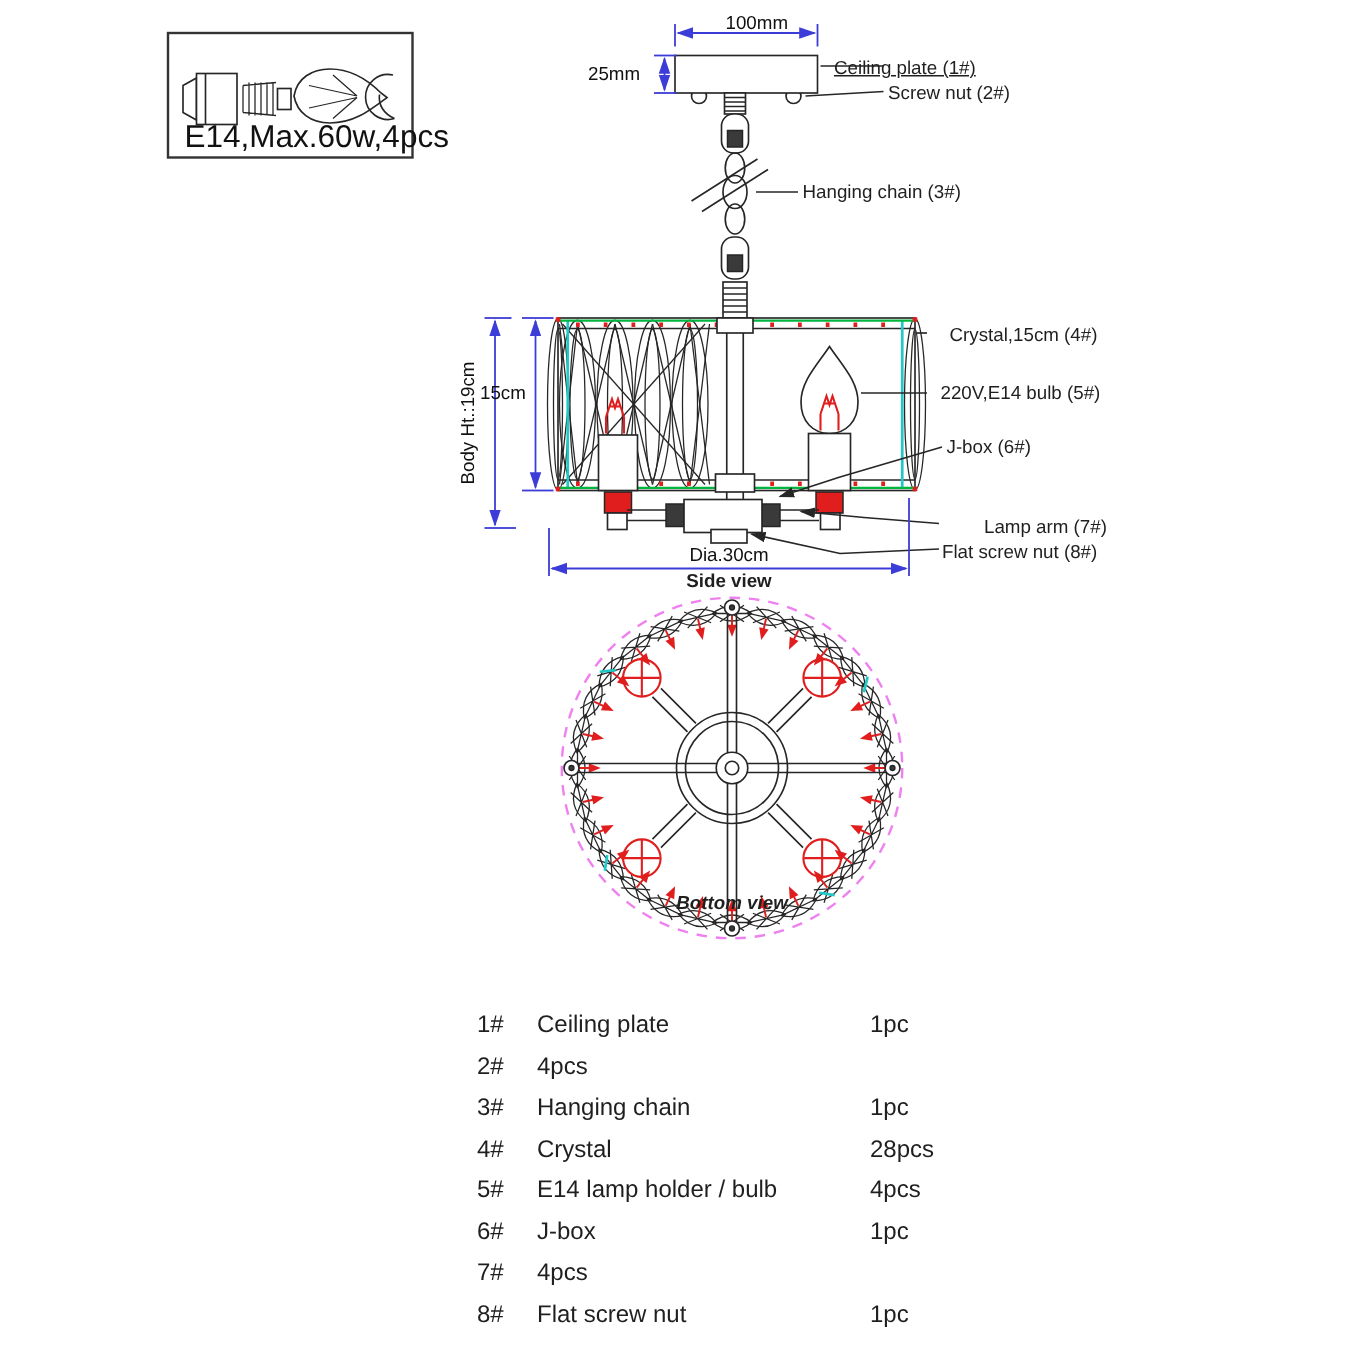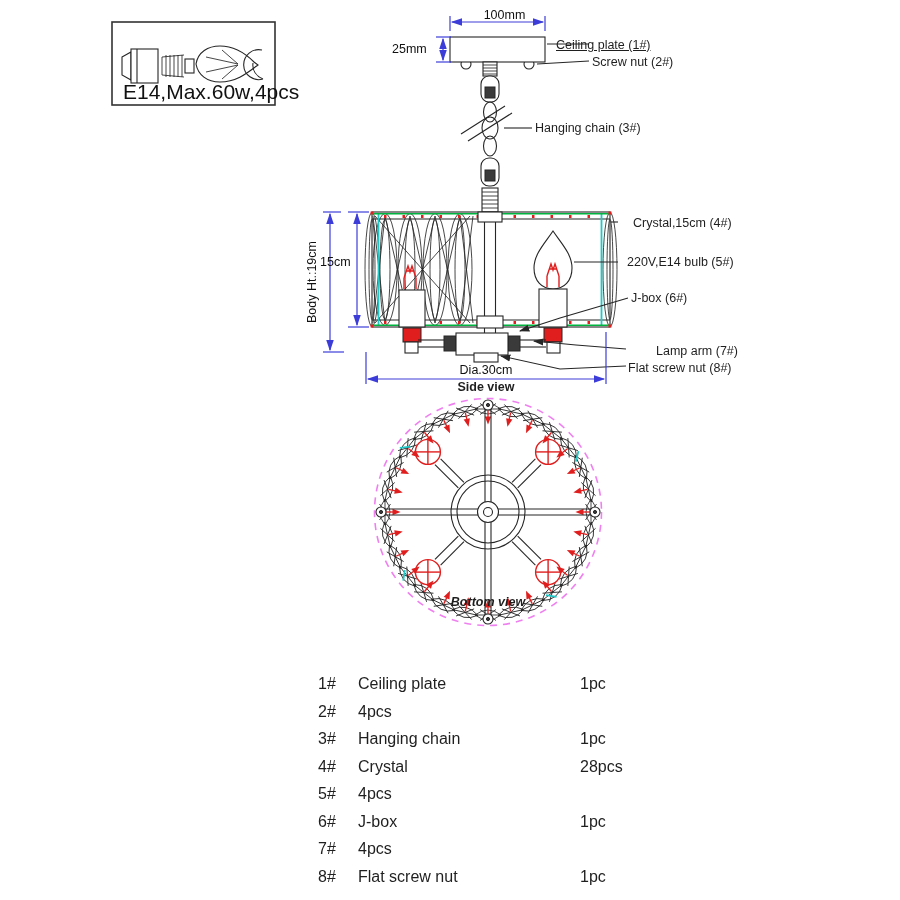--- a/index.html
+++ b/index.html
@@ -308,20 +308,21 @@
       <span class="pname">Hanging chain</span>
       <span class="pqty">1pc</span>
     </div>
     <div class="prow">
       <span class="pn">4#</span>
       <span class="pname">Crystal</span>
       <span class="pqty">28pcs</span>
     </div>
     <div class="prow">
       <span class="pn">5#</span>
+      <span class="pname">E14 lamp holder / bulb</span>
       <span class="pqty">4pcs</span>
     </div>
     <div class="prow">
       <span class="pn">6#</span>
       <span class="pname">J-box</span>
       <span class="pqty">1pc</span>
     </div>
     <div class="prow">
       <span class="pn">7#</span>
       <span class="pqty">4pcs</span>

